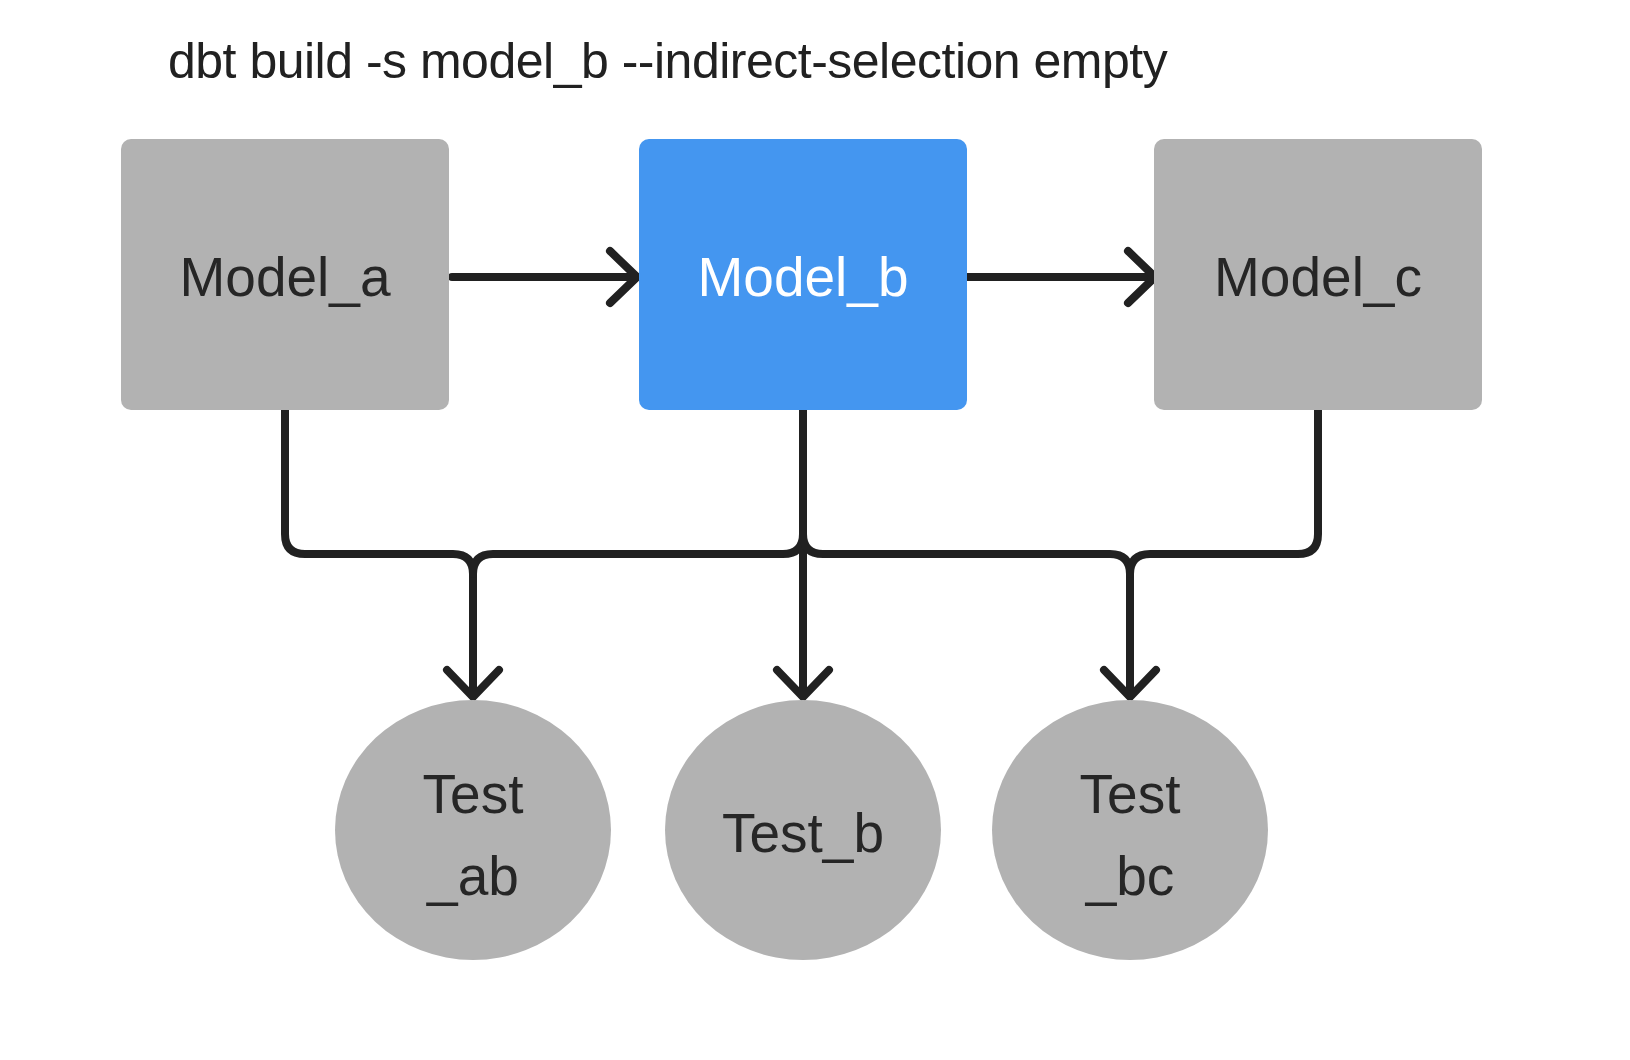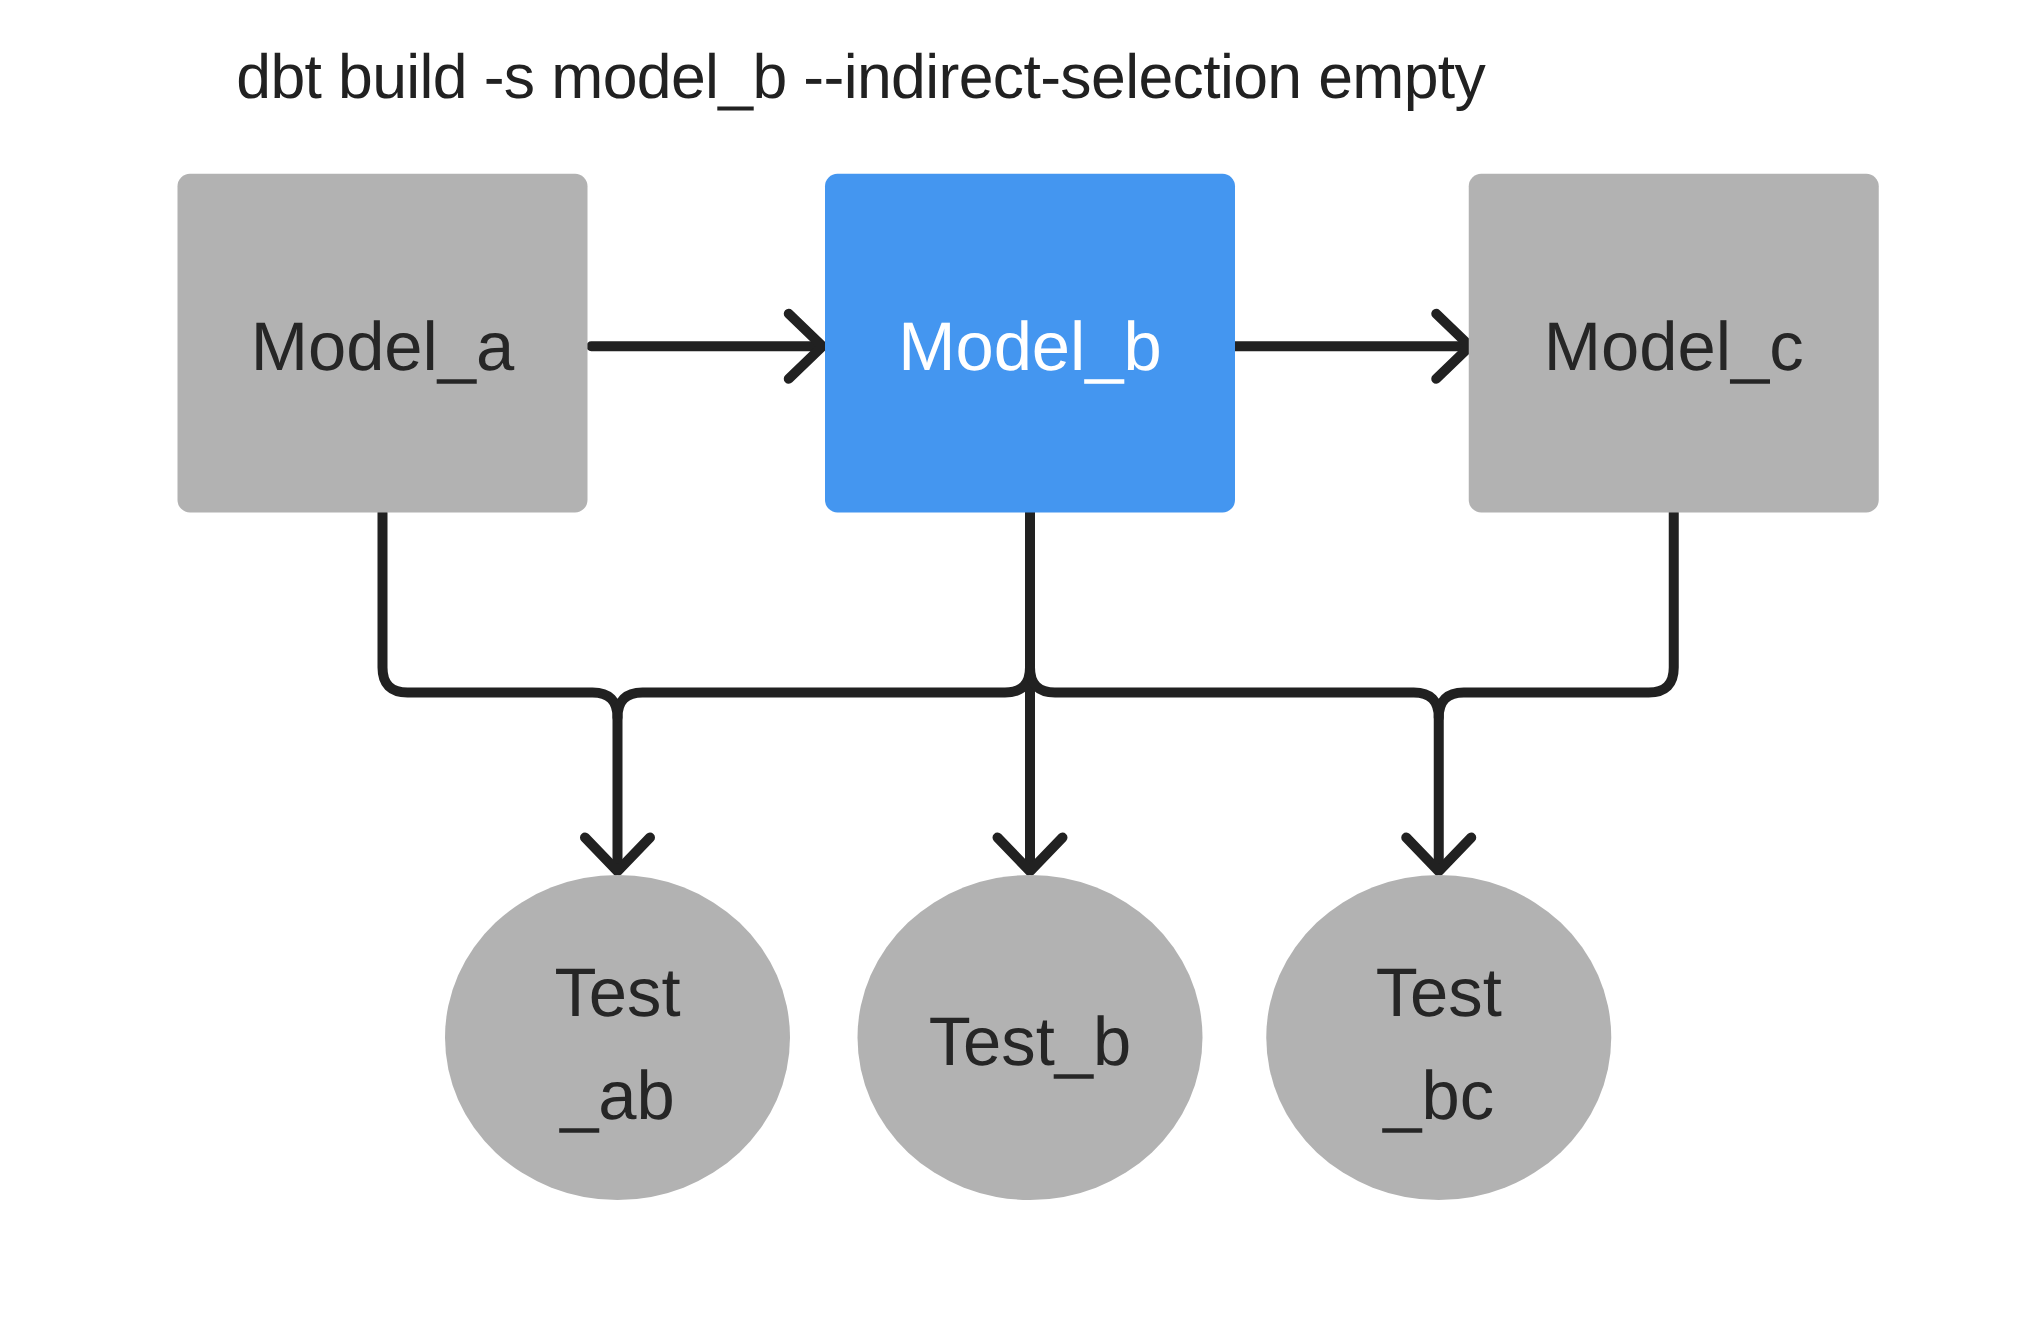--- a/index.html
+++ b/index.html
@@ -8,21 +8,20 @@
     background: #ffffff;
     width: 1630px;
     height: 1060px;
     overflow: hidden;
   }
   .canvas-wrap {
     position: relative;
     width: 1373px;
     height: 1060px;
     font-family: "Liberation Sans", "DejaVu Sans", sans-serif;
-    padding-left: 21px;
   }
   svg { display: block; }
   .title-text {
     font-family: "Liberation Sans", "DejaVu Sans", sans-serif;
     font-size: 50px;
     font-weight: 500;
     letter-spacing: -0.5px;
   }
   .node-label {
     font-family: "Liberation Sans", "DejaVu Sans", sans-serif;

